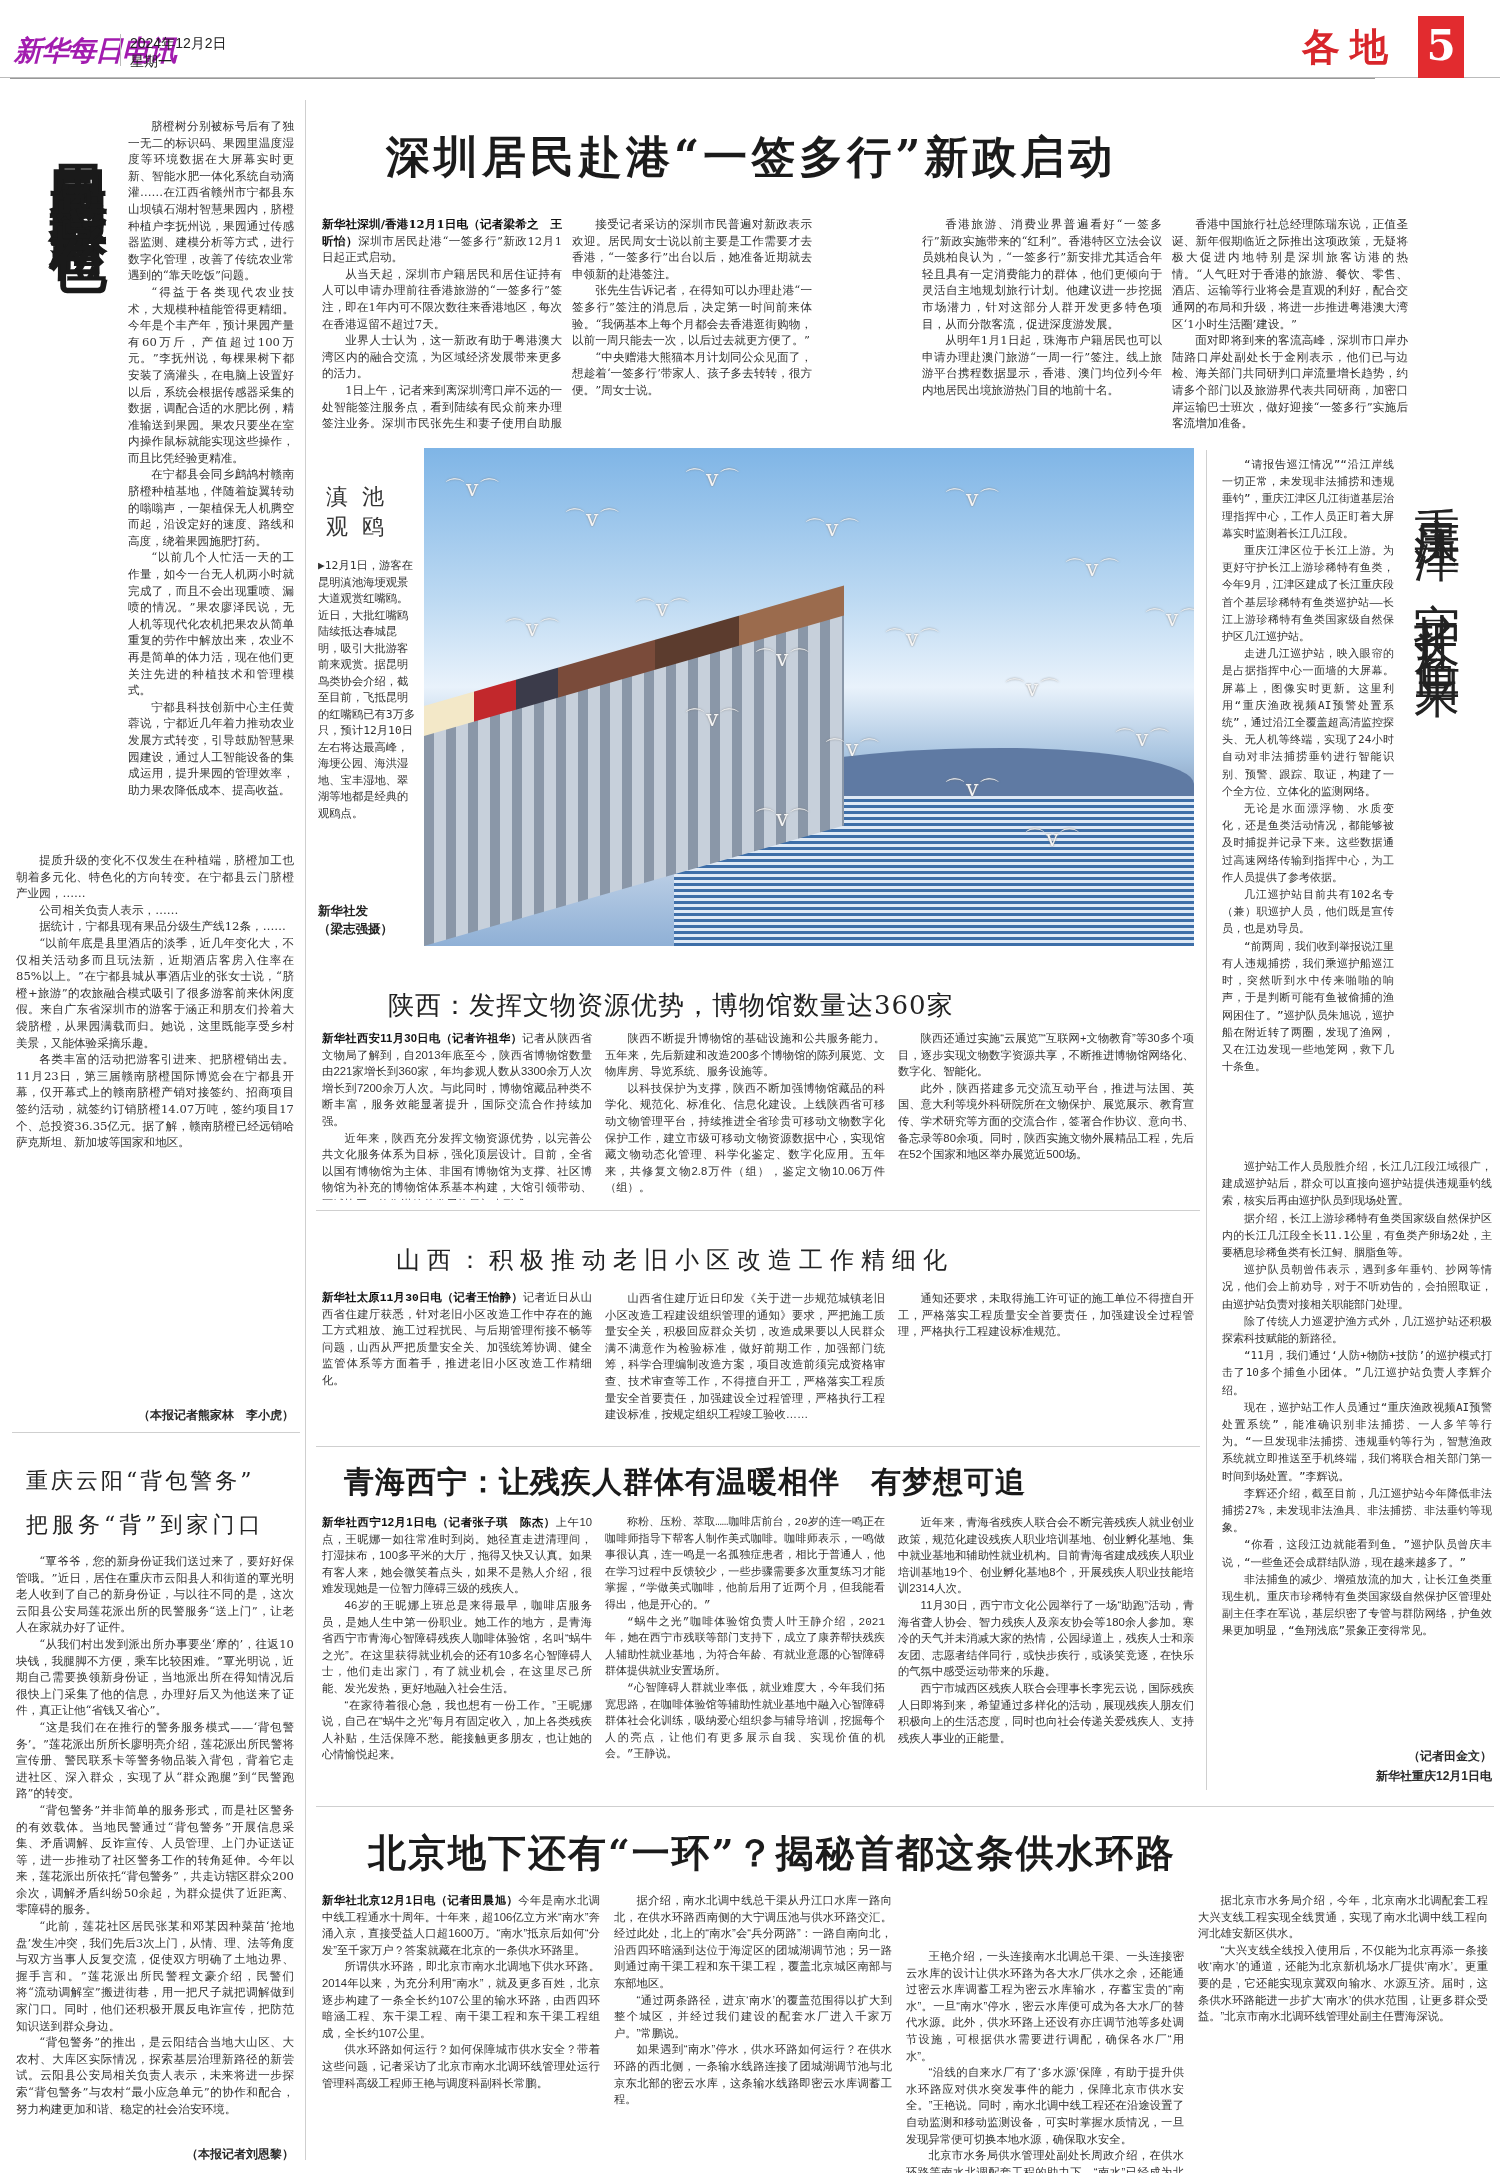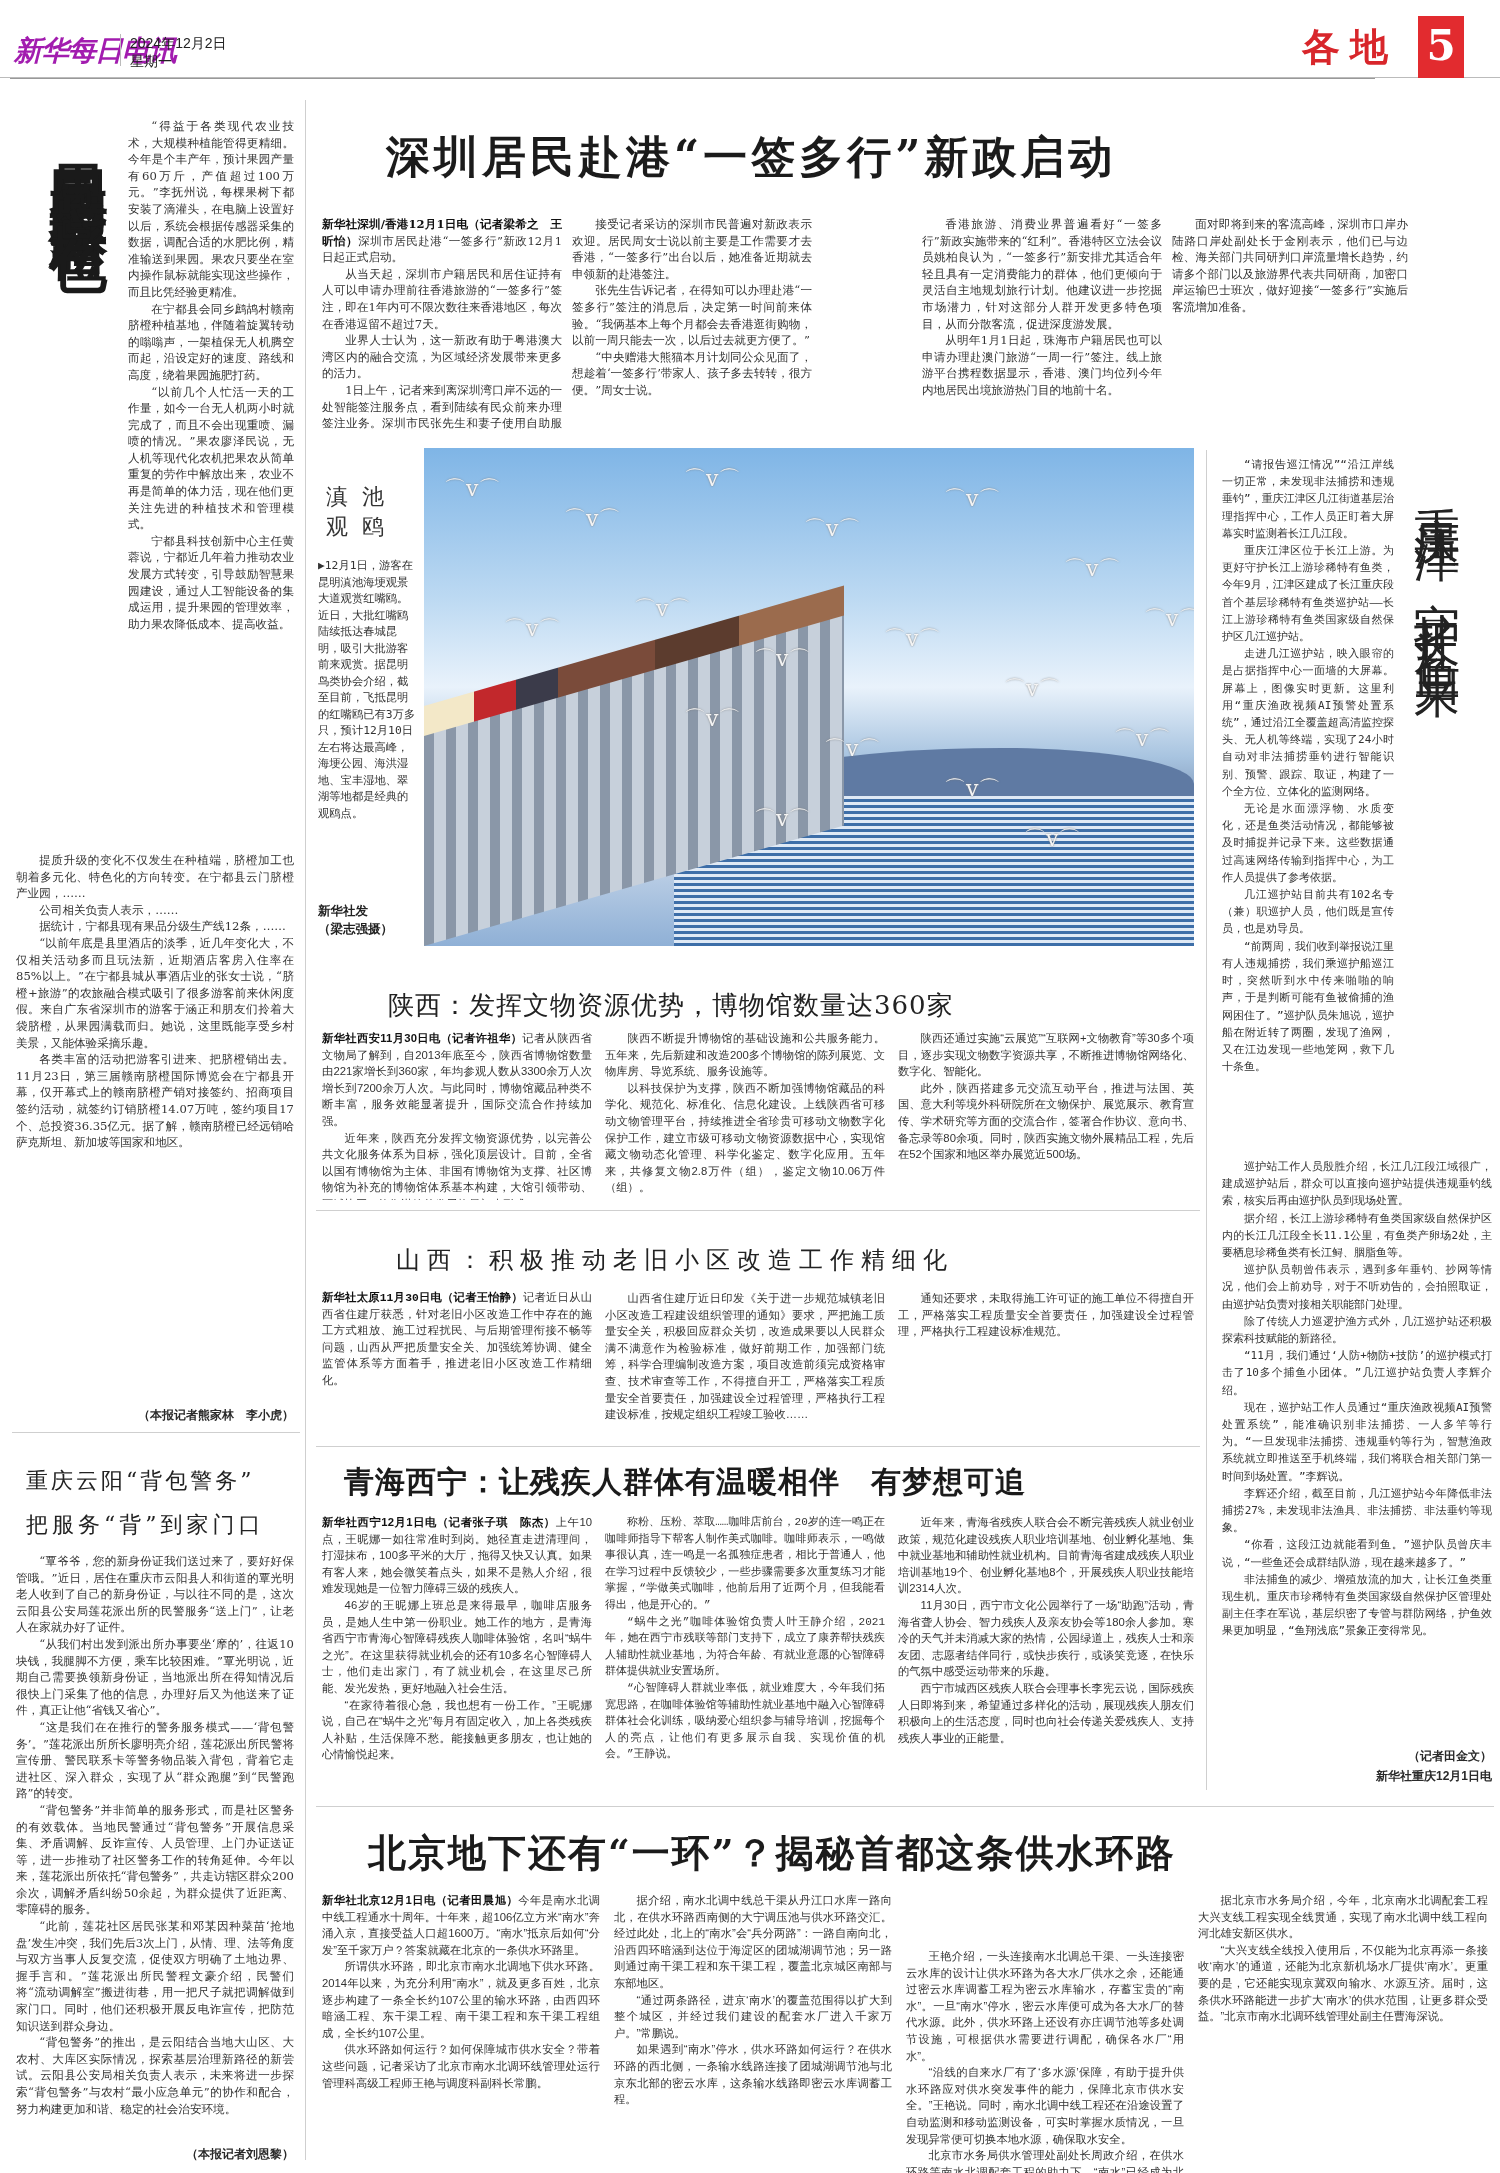--- a/index.html
+++ b/index.html
@@ -50,20 +50,21 @@
 <div class="abs mdate">
   <div>2024年12月2日</div>
   <div>星期一</div>
 </div>
 <div class="abs section-name">各地</div>
 <div class="abs page-no">5</div>
 <div class="abs rule-top"></div>
 
 <div class="abs vtitle" style="left:46px;top:118px;height:720px;font-size:58px;line-height:66px;letter-spacing:6px">果园里的乡村振兴新『橙』色</div>
 <div class="abs col" style="left:128px;top:118px;width:166px;height:730px">
+  <p>脐橙树分别被标号后有了独一无二的标识码、果园里温度湿度等环境数据在大屏幕实时更新、智能水肥一体化系统自动滴灌……在江西省赣州市宁都县东山坝镇石湖村智慧果园内，脐橙种植户李抚州说，果园通过传感器监测、建模分析等方式，进行数字化管理，改善了传统农业常遇到的“靠天吃饭”问题。</p>
   <p>“得益于各类现代农业技术，大规模种植能管得更精细。今年是个丰产年，预计果园产量有60万斤，产值超过100万元。”李抚州说，每棵果树下都安装了滴灌头，在电脑上设置好以后，系统会根据传感器采集的数据，调配合适的水肥比例，精准输送到果园。果农只要坐在室内操作鼠标就能实现这些操作，而且比凭经验更精准。</p>
   <p>在宁都县会同乡鹧鸪村赣南脐橙种植基地，伴随着旋翼转动的嗡嗡声，一架植保无人机腾空而起，沿设定好的速度、路线和高度，绕着果园施肥打药。</p>
   <p>“以前几个人忙活一天的工作量，如今一台无人机两小时就完成了，而且不会出现重喷、漏喷的情况。”果农廖泽民说，无人机等现代化农机把果农从简单重复的劳作中解放出来，农业不再是简单的体力活，现在他们更关注先进的种植技术和管理模式。</p>
   <p>宁都县科技创新中心主任黄蓉说，宁都近几年着力推动农业发展方式转变，引导鼓励智慧果园建设，通过人工智能设备的集成运用，提升果园的管理效率，助力果农降低成本、提高收益。</p>
 </div>
 <div class="abs col" style="left:16px;top:852px;width:278px;height:545px">
   <p>提质升级的变化不仅发生在种植端，脐橙加工也朝着多元化、特色化的方向转变。在宁都县云门脐橙产业园，……</p>
   <p>公司相关负责人表示，……</p>
   <p>据统计，宁都县现有果品分级生产线12条，……</p>
   <p>“以前年底是县里酒店的淡季，近几年变化大，不仅相关活动多而且玩法新，近期酒店客房入住率在85%以上。”在宁都县城从事酒店业的张女士说，“脐橙+旅游”的农旅融合模式吸引了很多游客前来休闲度假。来自广东省深圳市的游客于涵正和朋友们拎着大袋脐橙，从果园满载而归。她说，这里既能享受乡村美景，又能体验采摘乐趣。</p>
@@ -96,20 +97,21 @@
 <div class="abs col" style="left:572px;top:216px;width:240px;height:216px">
   <p>接受记者采访的深圳市民普遍对新政表示欢迎。居民周女士说以前主要是工作需要才去香港，“一签多行”出台以后，她准备近期就去申领新的赴港签注。</p>
   <p>张先生告诉记者，在得知可以办理赴港“一签多行”签注的消息后，决定第一时间前来体验。“我俩基本上每个月都会去香港逛街购物，以前一周只能去一次，以后过去就更方便了。”</p>
   <p>“中央赠港大熊猫本月计划同公众见面了，想趁着‘一签多行’带家人、孩子多去转转，很方便。”周女士说。</p>
 </div>
 <div class="abs col" style="left:922px;top:216px;width:240px;height:216px">
   <p>香港旅游、消费业界普遍看好“一签多行”新政实施带来的“红利”。香港特区立法会议员姚柏良认为，“一签多行”新安排尤其适合年轻且具有一定消费能力的群体，他们更倾向于灵活自主地规划旅行计划。他建议进一步挖掘市场潜力，针对这部分人群开发更多特色项目，从而分散客流，促进深度游发展。</p>
   <p>从明年1月1日起，珠海市户籍居民也可以申请办理赴澳门旅游“一周一行”签注。线上旅游平台携程数据显示，香港、澳门均位列今年内地居民出境旅游热门目的地前十名。</p>
 </div>
 <div class="abs col" style="left:1172px;top:216px;width:236px;height:216px">
+  <p>香港中国旅行社总经理陈瑞东说，正值圣诞、新年假期临近之际推出这项政策，无疑将极大促进内地特别是深圳旅客访港的热情。“人气旺对于香港的旅游、餐饮、零售、酒店、运输等行业将会是直观的利好，配合交通网的布局和升级，将进一步推进粤港澳大湾区‘1小时生活圈’建设。”</p>
   <p>面对即将到来的客流高峰，深圳市口岸办陆路口岸处副处长于金刚表示，他们已与边检、海关部门共同研判口岸流量增长趋势，约请多个部门以及旅游界代表共同研商，加密口岸运输巴士班次，做好迎接“一签多行”实施后客流增加准备。</p>
 </div>
 
 <div class="abs photo-title">滇池观鸥</div>
 <div class="abs photo-cap">▶12月1日，游客在昆明滇池海埂观景大道观赏红嘴鸥。　近日，大批红嘴鸥陆续抵达春城昆明，吸引大批游客前来观赏。据昆明鸟类协会介绍，截至目前，飞抵昆明的红嘴鸥已有3万多只，预计12月10日左右将达最高峰，海埂公园、海洪湿地、宝丰湿地、翠湖等地都是经典的观鸥点。</div>
 <div class="abs photo-credit">
   <div>新华社发</div>
   <div>（梁志强摄）</div>
 </div>
 <div class="abs photo">

